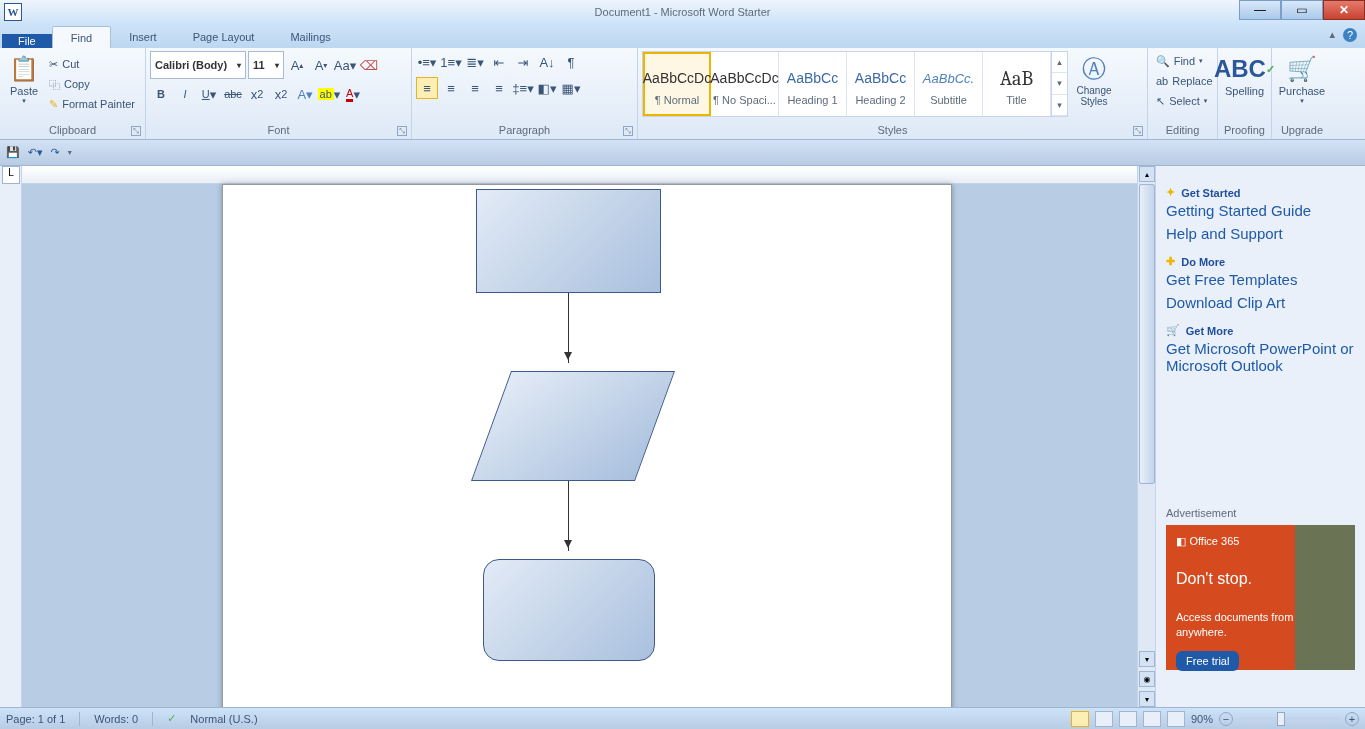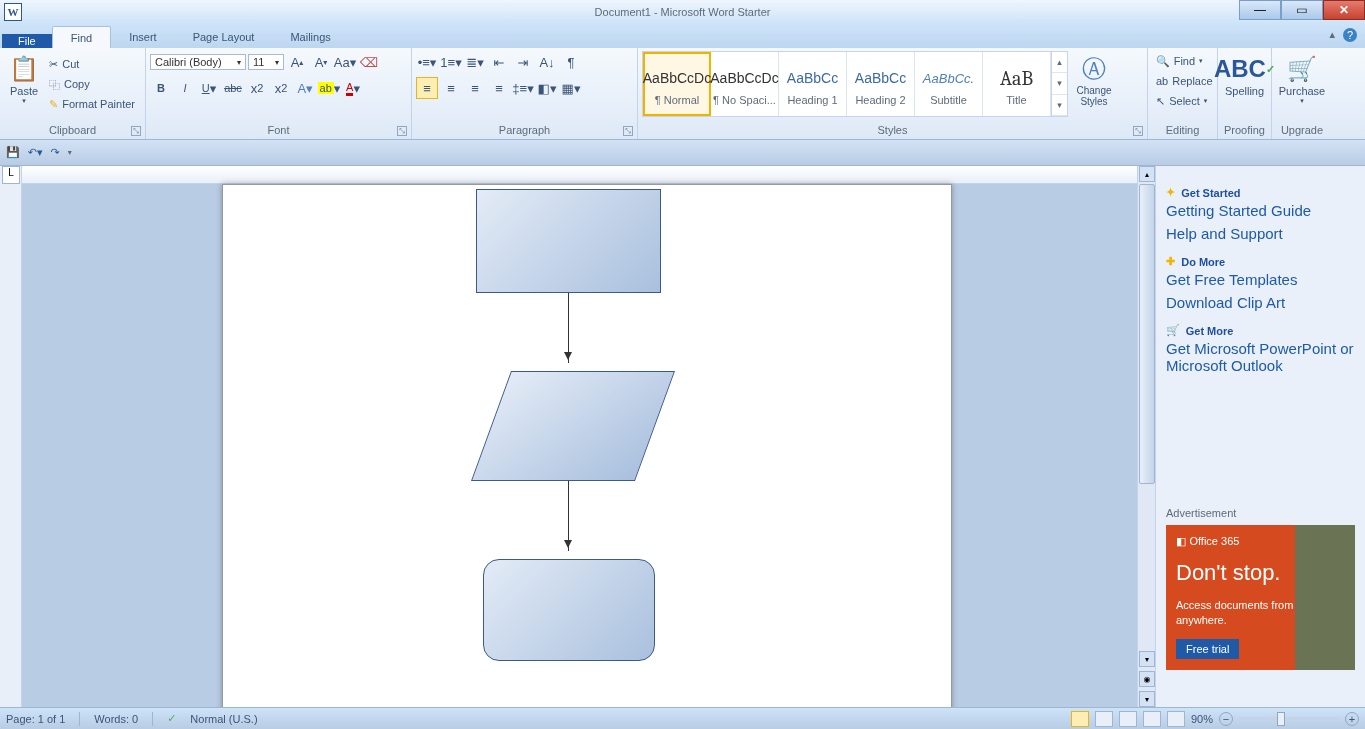--- a/index.html
+++ b/index.html
@@ -22,21 +22,21 @@
 .help-icons { position:absolute; right:8px; top:4px; display:flex; gap:8px; color:#5e6b7a; }
 
 
 .ribbon { height: 92px; background: linear-gradient(#f5f9fd,#dee9f7); border-bottom:1px solid #a0b5d1; display:flex; }
 .group { border-right:1px solid #c3d4ea; display:flex; flex-direction:column; position:relative; padding: 3px 4px 0 4px;}
 .group-label { text-align:center; color:#5e6b7a; font-size:11px; padding:2px 0; position:absolute; bottom:1px; left:0; right:0;}
 .group-dialog { position:absolute; bottom:3px; right:4px; width:10px; height:10px; border:1px solid #8fa6c5; font-size:7px; color:#5e6b7a; display:flex; align-items:center; justify-content:center; cursor:pointer;}
 .small-btn { display:flex; align-items:center; gap:4px; padding:2px 4px; color:#3b5577; cursor:pointer; height:20px; }
 .big-btn { display:flex; flex-direction:column; align-items:center; justify-content:flex-start; padding:2px 4px; color:#3b5577; cursor:pointer; height:66px; min-width:40px;}
 .big-btn .ico { font-size:24px; height:32px; display:flex; align-items:center;}
-.combo { border:1px solid #a7bad6; background:#fff; height:16px; display:flex; align-items:center; padding:0 4px; font-size:11px; color:#333;}
+.combo { border:1px solid #a7bad6; background:#fff; height:28px; display:flex; align-items:center; padding:0 4px; font-size:11px; color:#333;font-weight:bold;}
 .icon-btn { width:22px; height:22px; display:flex; align-items:center; justify-content:center; color:#3b5577; cursor:pointer; font-size:13px;}
 .icon-btn.hl { background:#fdeeb3; border:1px solid #e8b422;}
 .row { display:flex; align-items:center; gap:1px; }
 .gallery { display:flex; height:66px; border:1px solid #c7d5ea; background:#fff;}
 .gallery-item { width:68px; border-right:1px solid #dce6f2; display:flex; flex-direction:column; align-items:center; justify-content:center; color:#3b5577;}
 .gallery-item.sel { border:2px solid #f0b400; background:#fef7e3; }
 .gallery-item .preview { font-size:14px; color:#333; height:32px; display:flex; align-items:center;}
 .gallery-item .sub { font-size:14px; } .gallery-item .tit { font-size:20px; font-family:Cambria; } .gallery-item .subt { font-style:italic; color:#4f81bd; font-size:13px;}
 .gallery-item .lbl { font-size:11px; color:#5e6b7a; }
 .gallery-ctrl { width:16px; display:flex; flex-direction:column; border-left:1px solid #c7d5ea;}
@@ -56,22 +56,22 @@
 .vscroll .thumb { position:absolute; top:18px; width:16px; left:1px; height:300px; background:linear-gradient(90deg,#e9eff8,#c3d4ea); border:1px solid #a0b5d1; border-radius:2px;}
 .vscroll .arr { position:absolute; width:16px; height:16px; left:1px; background:#d3e2f5; border:1px solid #a0b5d1; font-size:8px; display:flex; align-items:center; justify-content:center;}
 
 
 .sidepanel { width:210px; background:#eaf0f9; border-left:1px solid #c3d4ea; padding:10px 10px; }
 .sp-head { color:#1e4e9c; font-weight:bold; font-size:13px; display:flex; align-items:center; gap:6px; margin-top:10px;}
 .sp-link { color:#1e5aa8; font-size:15px; padding:3px 0; cursor:pointer;}
 .sp-icon { color:#f0b400; }
 .ad-label { color:#5e6b7a; font-size:11px; margin-top:130px; }
 .ad-box { background:#d54b1f; color:#fff; height:145px; margin-top:6px; padding:10px; position:relative;}
-.ad-box .at { font-size:11px;} .ad-box .big { font-size:22px; font-weight:300; margin:12px 0;} .ad-box .sm { font-size:11px; line-height:1.4;}
-.ad-btn { background:#1e5aa8; color:#fff; padding:4px 10px; display:inline-block; margin-top:10px; font-size:11px;}
+.ad-box .at { font-size:11px;} .ad-box .big { font-size:16px; font-weight:300; margin:22px 0;} .ad-box .sm { font-size:11px; line-height:1.4;}
+.ad-btn { background:#1e5aa8; color:#fff; padding:4px 10px; display:inline-block; margin-top:10px; font-size:11px;border-radius:6px;}
 .ad-img { position:absolute; right:0; top:0; bottom:0; width:60px; background:#6b7355;}
 
 
 .statusbar { position:absolute; bottom:0; left:0; right:0; height:22px; background:linear-gradient(#cde3f8,#b8cce4); border-top:1px solid #a0b5d1; display:flex; align-items:center; padding:0 6px; color:#3b5577; gap:14px;}
 .statusbar .sep { border-left:1px solid #a0b5d1; height:14px;}
 .status-right { margin-left:auto; display:flex; align-items:center; gap:6px;}
 .view-btn { width:18px; height:16px; border:1px solid #a0b5d1; background:#e9eff8; cursor:pointer;}
 .view-btn.sel { background:#fdeeb3; border-color:#e8b422;}
 .zoom-track { width:100px; height:4px; background:#c3d4ea; position:relative;}
 .zoom-thumb { position:absolute; width:8px; height:14px; background:#e9eff8; border:1px solid #8fa6c5; top:-5px; left:38px;}

